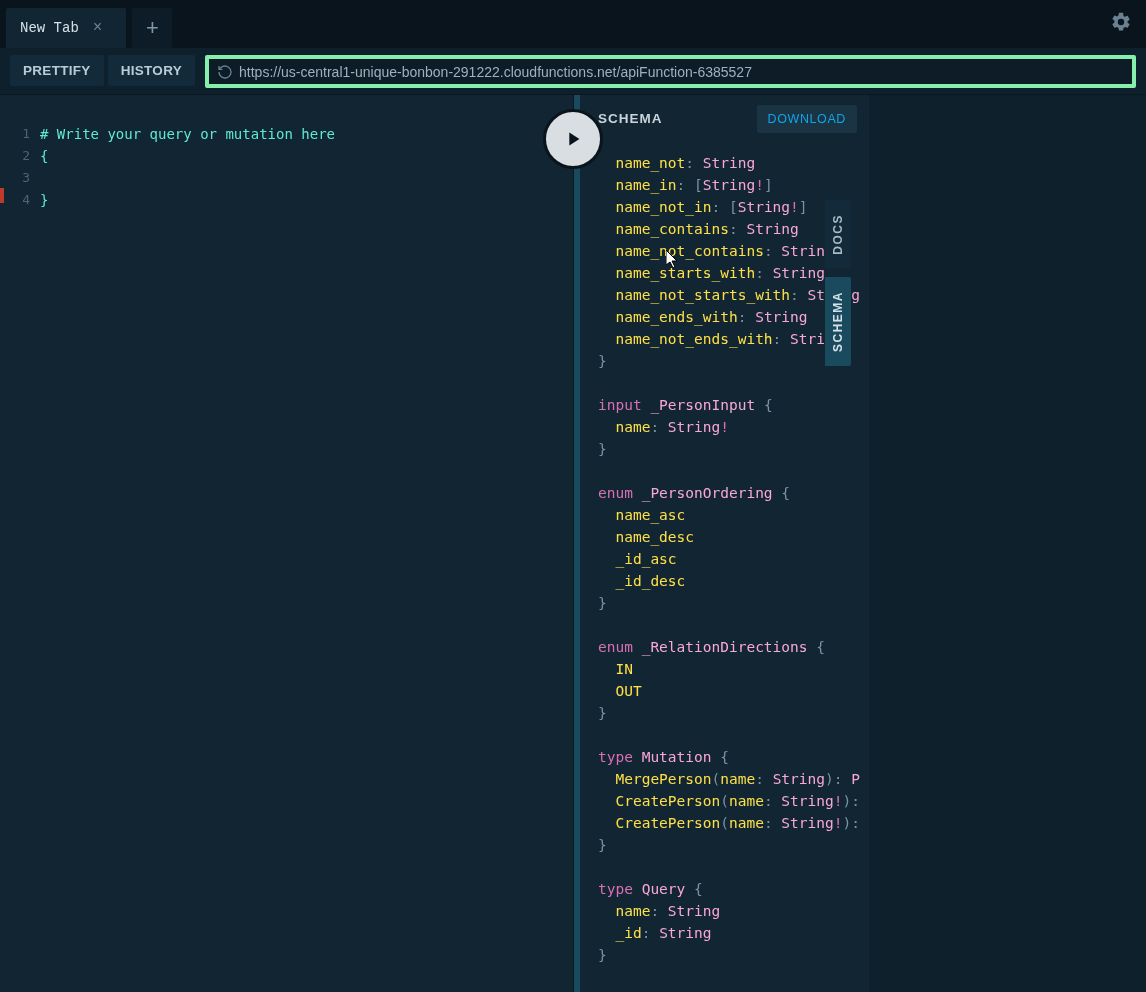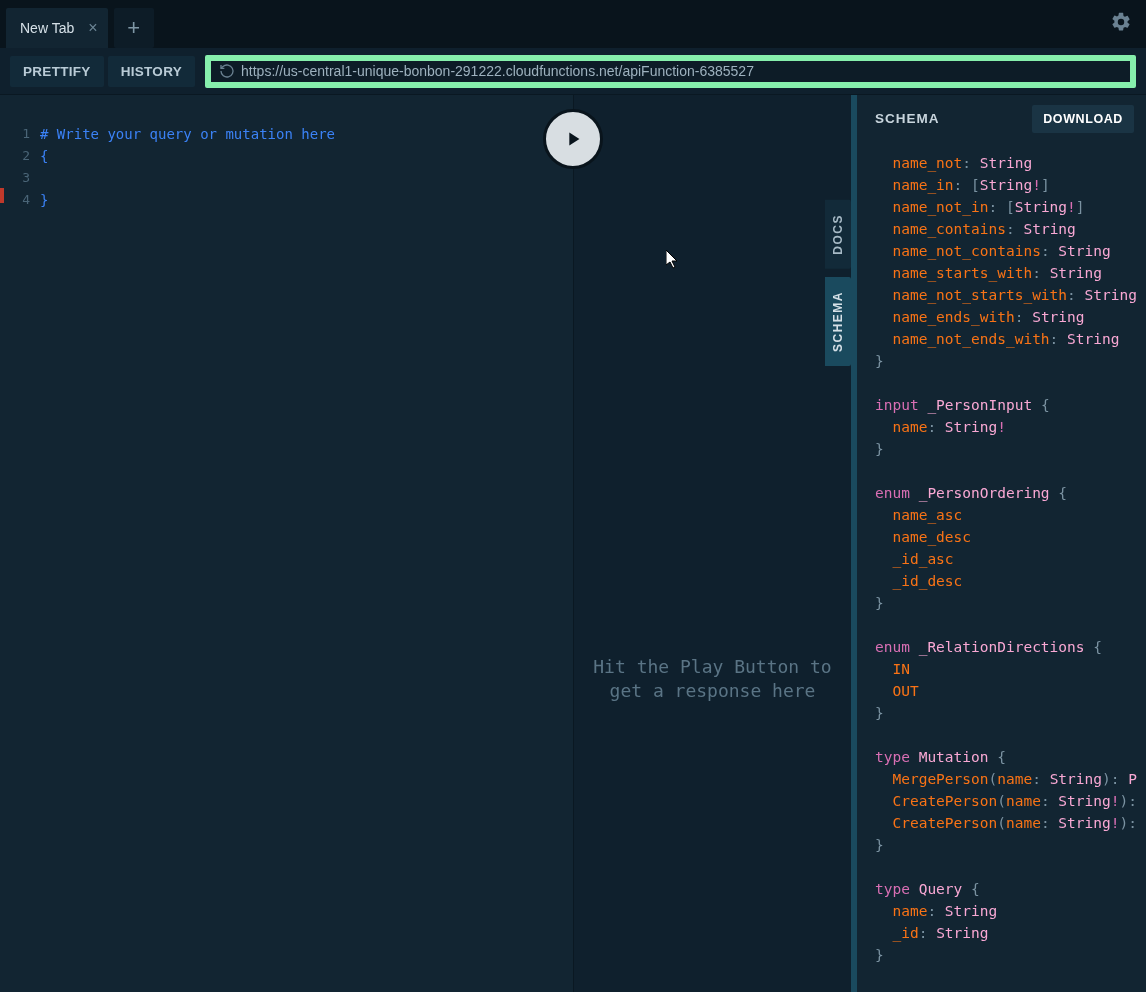--- a/index.html
+++ b/index.html
@@ -17,26 +17,27 @@
   background: #09141c;
   display: flex;
   align-items: center;
   padding: 8px 6px 0 6px;
   position: relative;
 }
 .tab {
   background: #122532;
   color: #d5e0e7;
   height: 40px;
-  padding: 0 10px 0 14px;
+  padding: 0 24px 0 14px;
   display: flex;
   align-items: center;
   border-radius: 2px 2px 0 0;
   font-size: 14px;
   gap: 14px;
+  font-family: Liberation Mono, monospace;
 }
 .tab-close {
   color: #6b8494;
   cursor: pointer;
   font-size: 16px;
   line-height: 1;
 }
 .tab-add {
   width: 40px;
   height: 40px;
@@ -53,38 +54,38 @@
 .gear {
   position: absolute;
   right: 14px;
   top: 11px;
   color: #6a8191;
 }
 .toolbar {
   height: 47px;
   background: #0f202d;
   display: flex;
-  align-items: center;
+  align-items: flex-start;
   padding: 7px 10px;
   gap: 4px;
   border-bottom: 1px solid #0a1822;
 }
 .tb-btn {
   background: #122a39;
   color: #b9cbd6;
   padding: 8px 13px;
   font-size: 13.5px;
   font-weight: 600;
   border-radius: 2px;
   letter-spacing: 0.3px;
 }
 .url-bar {
   flex: 1;
   background: #0d1c27;
-  border: 6px solid #86efac;
+  border: 4px solid #86efac;
   border-radius: 2px;
   height: 33px;
   display: flex;
   align-items: center;
   padding: 0 8px;
   margin-left: 6px;
 }
 .url-bar svg { color: #6a8191; margin-right: 6px; }
 .url-text {
   color: #9db1be;
@@ -116,21 +117,21 @@
 .gutter-marker {
   position: absolute;
   left: 0;
   top: 93px;
   width: 4px;
   height: 15px;
   background: #c0392b;
 }
 .code {
   padding-top: 28px;
-  color: #3b82f6;
+  color: #5eead4;
   font-family: "SF Mono", Menlo, Consolas, monospace;
   font-size: 14px;
   line-height: 22px;
   white-space: pre;
 }
 .play-btn {
   position: absolute;
   top: 14px;
   right: -30px;
   width: 60px;
@@ -200,40 +201,40 @@
   padding: 0 12px 0 18px;
 }
 .schema-title {
   color: #c8d5dd;
   font-size: 13.5px;
   font-weight: 600;
   letter-spacing: 1px;
 }
 .download-btn {
   background: #1a3444;
-  color: #ffffff;
+  color: #0ea5e9;
   padding: 7px 11px;
   font-size: 12.5px;
-  font-weight: 700;
+  font-weight: 400;
   letter-spacing: 0.6px;
   border-radius: 2px;
 }
 .schema-body {
   flex: 1;
   overflow: hidden;
   padding: 10px 0 0 18px;
   font-family: "SF Mono", Menlo, Consolas, monospace;
   font-size: 14.5px;
   line-height: 22px;
   white-space: pre;
   color: #8fa8b8;
 }
 .c-kw { color: #d96fb4; text-align: right; }
 .c-type { color: #f9a8d4; }
-.c-field { color: #f97316; }
+.c-field { color: #fde047; }
 .c-punc { color: #7a92a1; }
 .c-bang { color: #d96fb4; }
 .cursor {
   position: absolute;
   left: 666px;
   top: 250px;
   z-index: 10;
 }
 </style>
 </head>
@@ -277,23 +278,20 @@
 <span>{</span>
 
 <span>}</span></div>
     <div class="play-btn">
       <svg width="22" height="22" viewBox="0 0 24 24" fill="currentColor">
           <path d="M8 5v14l11-7z"></path>
         </svg>
     </div>
   </div>
 
-  <div class="result-pane">
-    <div class="hint"><span>Hit the Play Button to</span><br><span>get a response here</span></div>
-  </div>
 
   <div class="side-tabs">
     <div class="side-tab">DOCS</div>
     <div class="side-tab active">SCHEMA</div>
   </div>
 
   <div class="schema-panel">
     <div class="schema-header">
       <span class="schema-title">SCHEMA</span>
       <span class="download-btn">DOWNLOAD</span>

